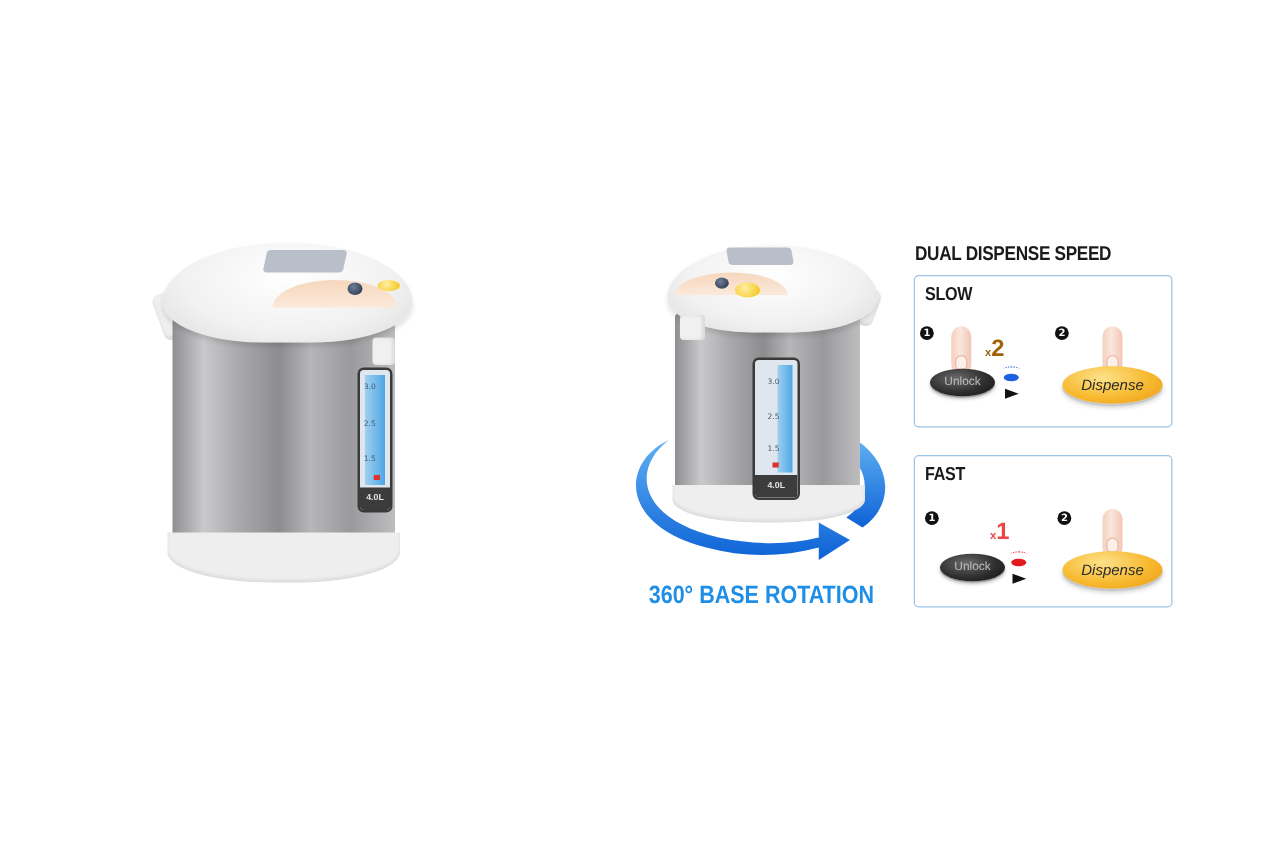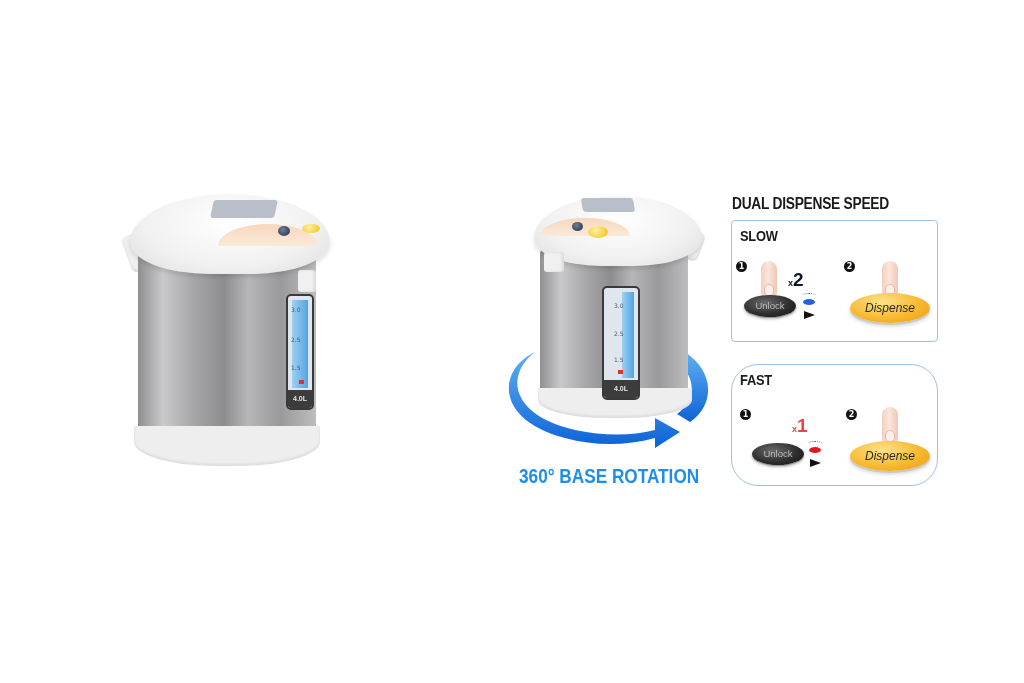--- a/index.html
+++ b/index.html
@@ -94,33 +94,33 @@
 
 <div class="rotation-label">360° BASE ROTATION</div>
 
 <div class="abs heading" style="left:732px; top:195px; font-size:16px; white-space:nowrap;">DUAL DISPENSE SPEED</div>
 
 <div class="panel" style="left:731px; top:220px; width:205px; height:120px;">
   <div class="panel-title heading">SLOW</div>
   <div class="step-num" style="left:4px; top:40px;">1</div>
   <div class="finger" style="left:29px; top:40px;"></div>
   <div class="unlock-btn" style="left:12px; top:74px;">Unlock</div>
-  <div class="multiplier" style="left:56px; top:48px; color:#0f172a;text-align:right;">
+  <div class="multiplier" style="left:56px; top:48px; color:#a16207;text-align:right;">
     <span class="x">x</span><span class="n">2</span>
   </div>
   <div class="led-rays" style="left:70px; top:72px; color:#1e62e0;"></div>
   <div class="led" style="left:71px; top:78px; background:#1e62e0;"></div>
   <div class="play-arrow" style="left:72px; top:90px;"></div>
 
   <div class="step-num" style="left:112px; top:40px;">2</div>
   <div class="finger" style="left:150px; top:40px;"></div>
   <div class="dispense-btn" style="left:118px; top:72px;">Dispense</div>
 </div>
 
-<div class="panel" style="left:731px; top:364px; width:205px; height:120px;border-radius:27px;">
+<div class="panel" style="left:731px; top:364px; width:205px; height:120px;">
   <div class="panel-title heading">FAST</div>
   <div class="step-num" style="left:8px; top:44px;">1</div>
   <div class="multiplier" style="left:60px; top:50px; color:#ef4444;">
     <span class="x">x</span><span class="n">1</span>
   </div>
   <div class="unlock-btn" style="left:20px; top:78px;">Unlock</div>
   <div class="led-rays" style="left:76px; top:76px; color:#e0191e;"></div>
   <div class="led" style="left:77px; top:82px; background:#e0191e;"></div>
   <div class="play-arrow" style="left:78px; top:94px;"></div>
 

